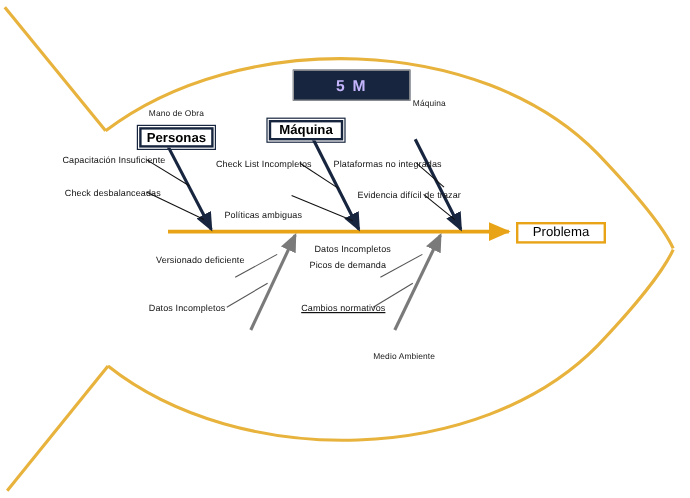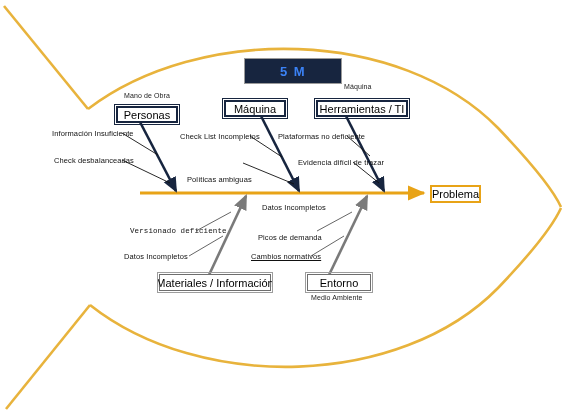--- a/index.html
+++ b/index.html
@@ -31,60 +31,61 @@
 
   
   .title-box {
     position: absolute;
     left: 244px;
     top: 58px;
     width: 98px;
     height: 26px;
     background: #17253f;
     border: 1px solid #9a9a9a;
-    color: #3b82f6;
+    color: #c4b5fd;
     font-size: 13px;
     font-weight: bold;
     letter-spacing: 1.5px;
     display: flex;
     align-items: center;
     justify-content: center;
   }
 
   
   .cat-box {
     position: absolute;
     background: #ffffff;
     display: flex;
     align-items: center;
     justify-content: center;
     font-size: 11px;
     color: #000000;
     white-space: nowrap;
     padding: 0 5px;
     height: 17px;
+    font-weight: bold;
   }
   .cat-box.navy {
     border: 2px solid #17253f;
     outline: 1px solid #17253f;
     outline-offset: 1px;
   }
   .cat-box.gray {
     border: 1px solid #6e6e6e;
     outline: 1px solid #9d9d9d;
     outline-offset: 1px;
   }
 
   
   .problem-box {
     position: absolute;
     left: 430px;
     top: 185px;
     height: 18px;
-    padding: 0 0;
+    padding: 0 12px;
     background: #ffffff;
     border: 2px solid #e8a317;
     display: flex;
     align-items: center;
     justify-content: center;
     font-size: 11px;
     color: #000000;
     white-space: nowrap;
   }
 
@@ -183,36 +184,33 @@
   </svg>
 
   <div class="title-box">5 M</div>
 
   <div class="problem-box">Problema</div>
 
   <div class="cause" style="left:262px; top:203px;">Datos Incompletos</div>
 
   <div class="caption" style="left:124px; top:92px;">Mano de Obra</div>
   <div class="cat-box navy" style="left:116px; top:106px; width:62px;">Personas</div>
-  <div class="cause" style="left:52px; top:129px;">Información Insuficiente</div>
+  <div class="cause" style="left:52px; top:129px;">Capacitación Insuficiente</div>
   <div class="cause" style="left:54px; top:156px;">Check desbalanceadas</div>
 
   <div class="caption" style="left:232px; top:92px;"></div>
   <div class="cat-box navy" style="left:224px; top:100px; width:62px;">Máquina</div>
   <div class="cause" style="left:180px; top:132px;">Check List Incompletos</div>
   <div class="cause" style="left:187px; top:175px;">Políticas ambiguas</div>
 
   <div class="caption" style="left:344px; top:83px;">Máquina</div>
-  <div class="cat-box navy" style="left:316px; top:100px; width:92px;">Herramientas / TI</div>
-  <div class="cause" style="left:278px; top:132px;">Plataformas no deficiente</div>
+  <div class="cause" style="left:278px; top:132px;">Plataformas no integradas</div>
   <div class="cause" style="left:284px; top:158px;padding-left:14px;">Evidencia difícil de trazar</div>
 
-  <div class="cat-box gray" style="left:159px; top:274px; width:112px;">Materiales / Información</div>
-
-  <div class="cause" style="left:130px; top:227px;font-family:Liberation Mono, monospace;">Versionado deficiente</div>
+
+  <div class="cause" style="left:130px; top:212px;">Versionado deficiente</div>
   <div class="cause" style="left:124px; top:252px;">Datos Incompletos</div>
 
-  <div class="cat-box gray" style="left:307px; top:274px; width:64px;">Entorno</div>
   <div class="caption" style="left:311px; top:294px;">Medio Ambiente</div>
-  <div class="cause" style="left:258px; top:233px;">Picos de demanda</div>
+  <div class="cause" style="left:258px; top:216px;">Picos de demanda</div>
   <div class="cause" style="left:251px; top:252px;text-decoration:underline;">Cambios normativos</div>
 
 </div>
 
 </body></html>

